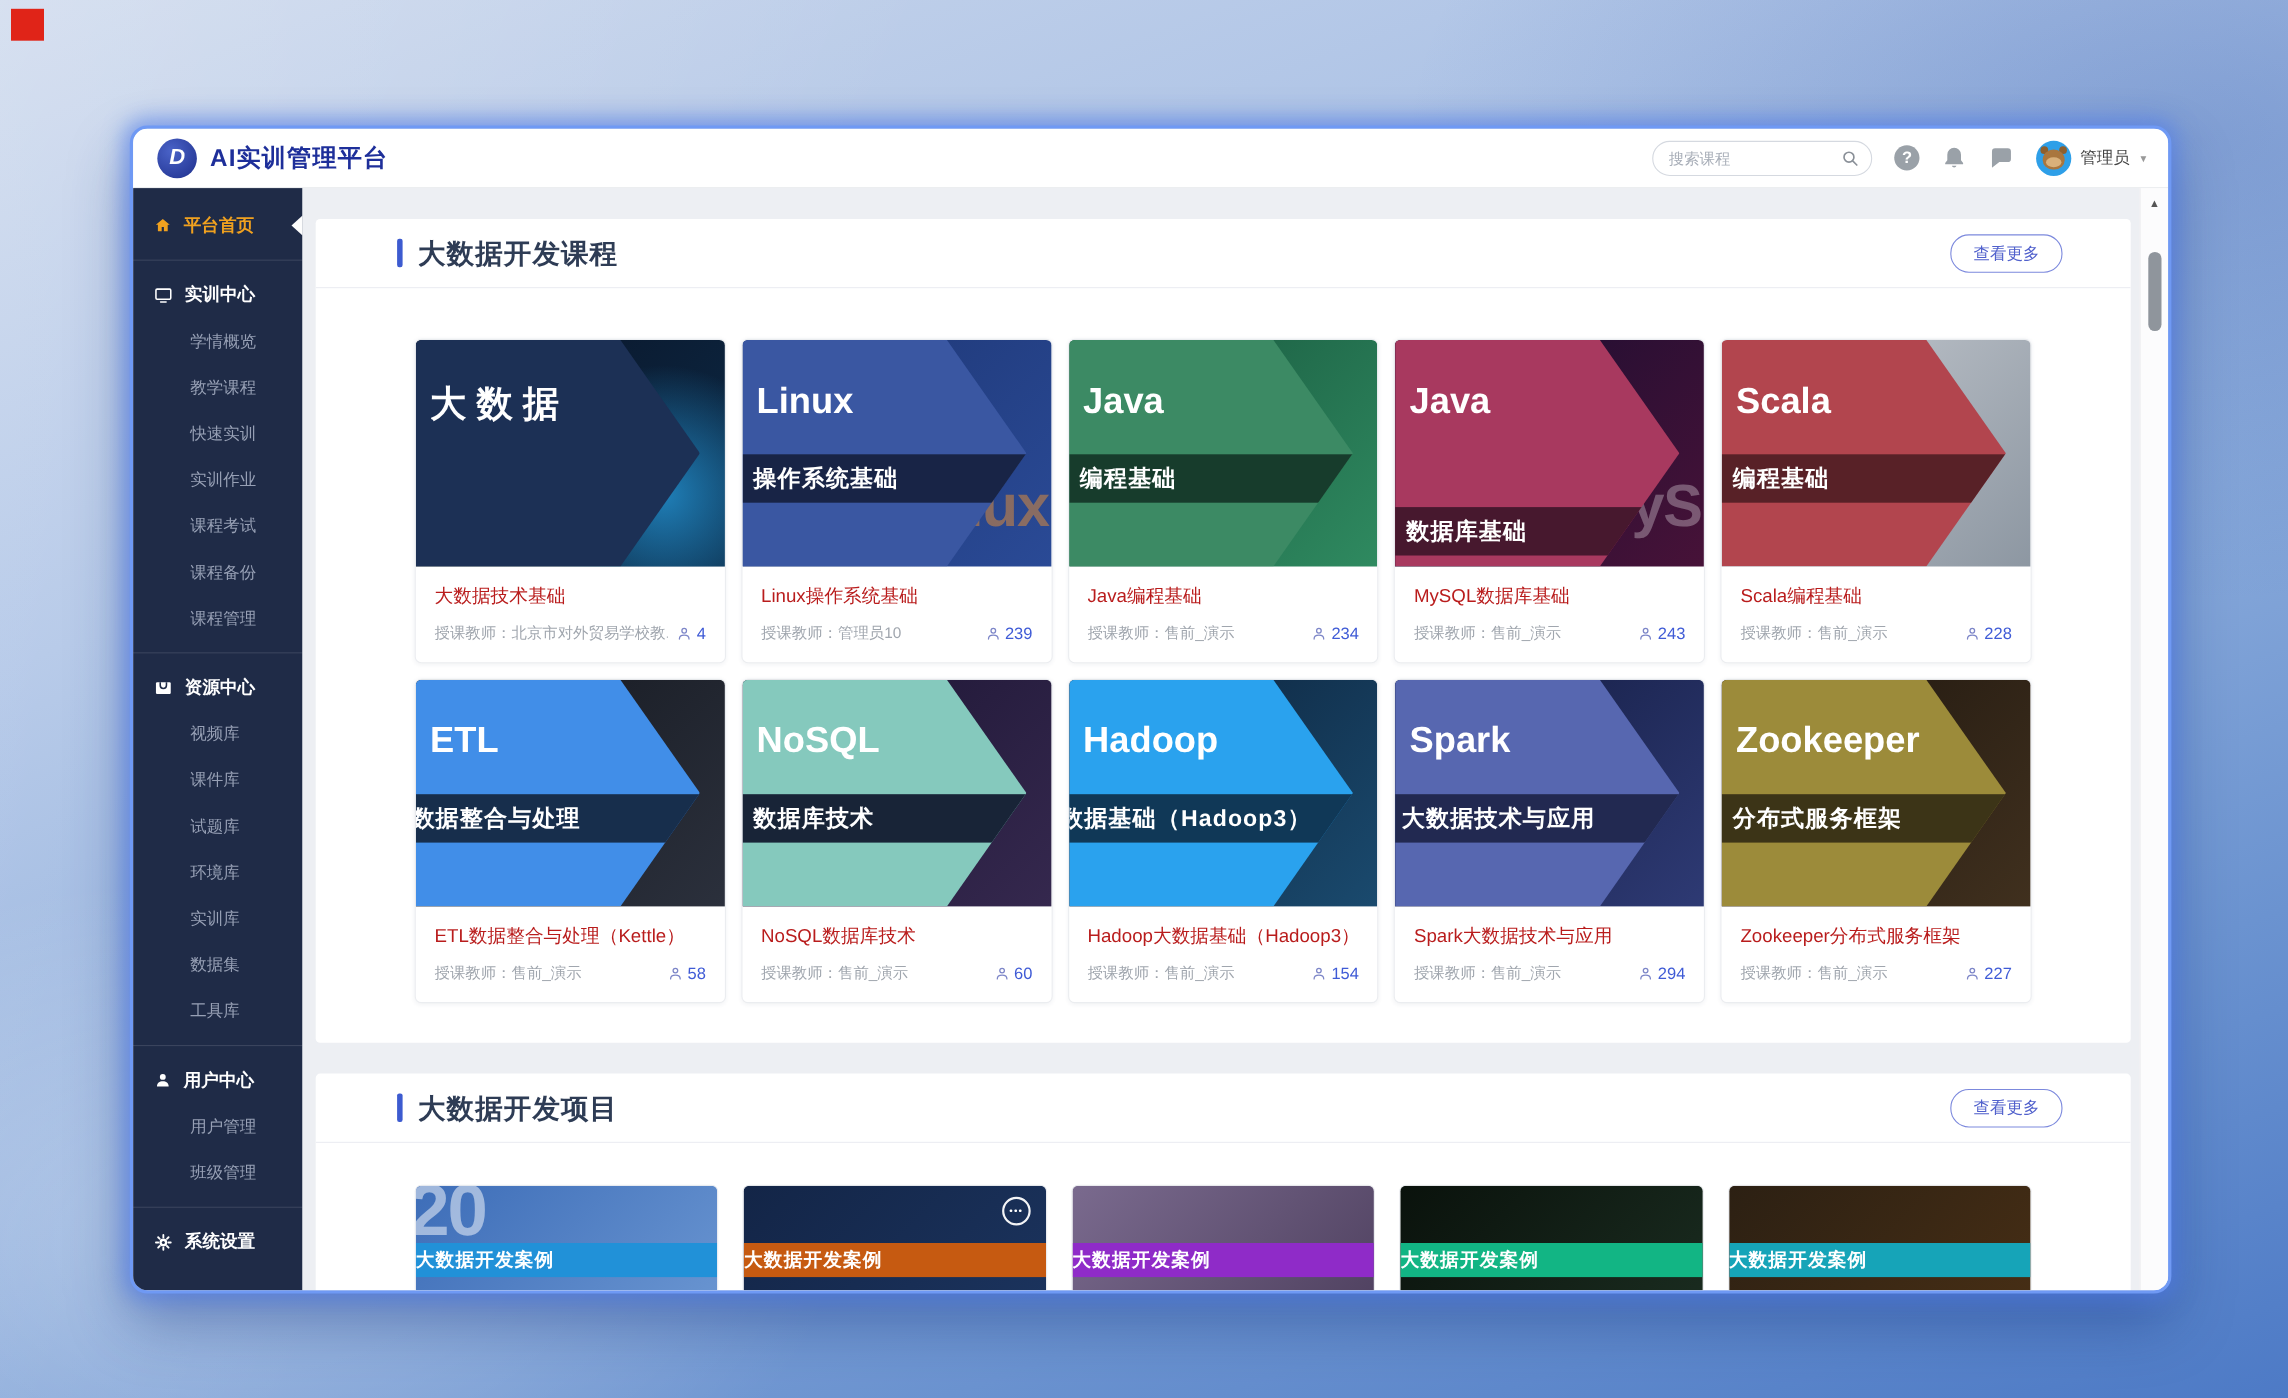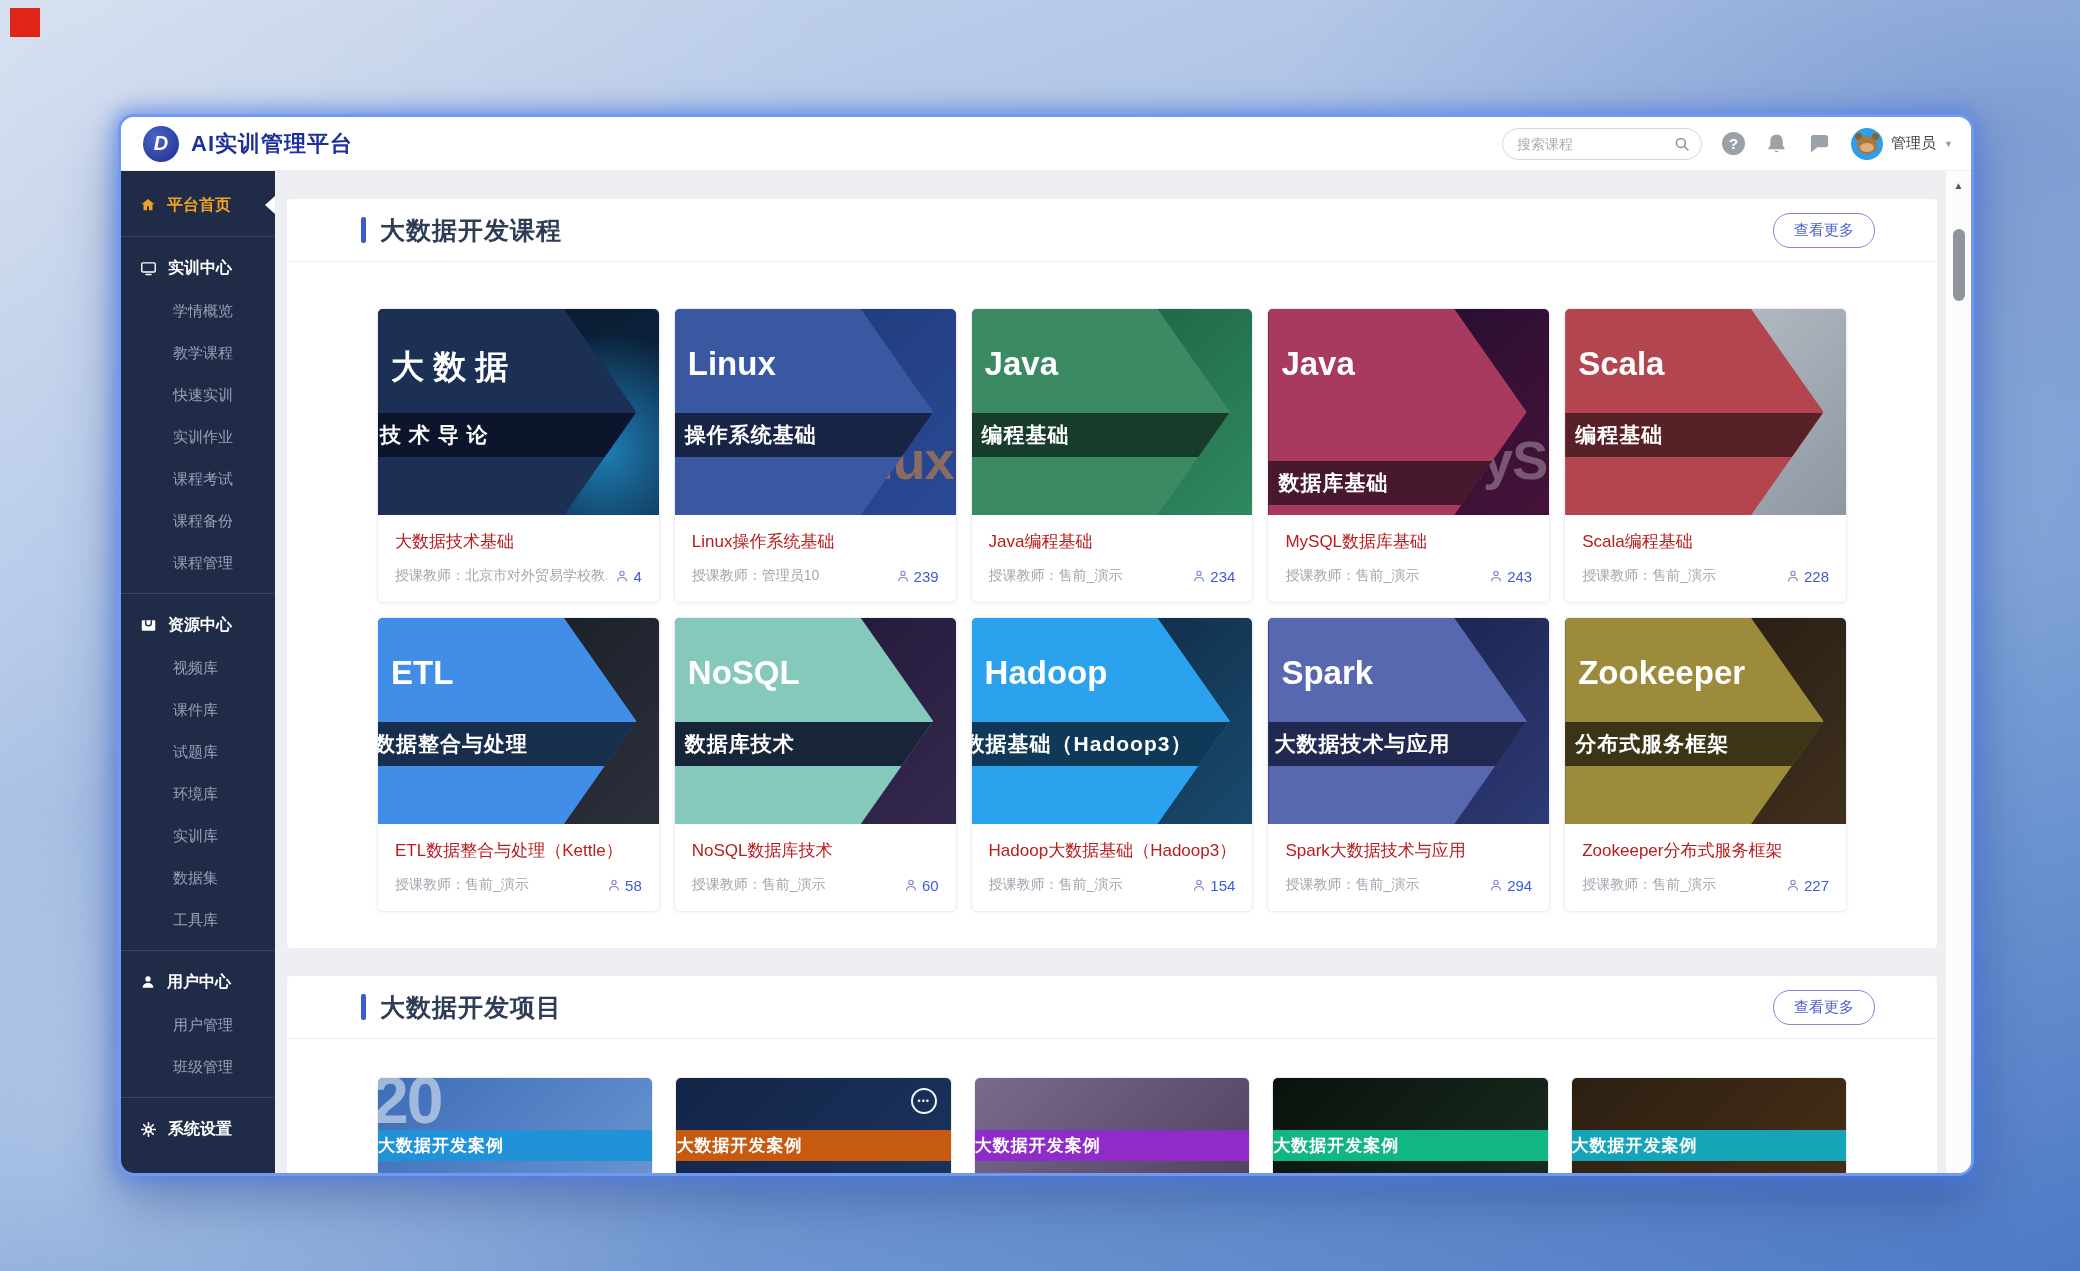--- a/index.html
+++ b/index.html
@@ -208,23 +208,20 @@
           <span class="sec-bar"></span>
           <span class="sec-title">大数据开发课程</span>
           <button class="more-btn">查看更多</button>
         </div>
         <div class="sec-divider"></div>
         <div class="grid">
             <div class="card">
               <div class="thumb" style="background: radial-gradient(180px 180px at 80% 68%, rgb(31, 127, 184), transparent 65%), linear-gradient(135deg, rgb(10, 19, 38), rgb(12, 42, 70));">
                 <div class="arrow" style="background: rgb(28, 48, 85);">
                   <div class="btitle">大 数 据</div>
-                  <div class="band" style="background: rgba(9, 17, 38, 0.85);">
-                    <span style="margin-left: -8px;">技 术 导 论</span>
-                  </div>
                 </div>
               </div>
               <div class="info">
                 <div class="ctitle">大数据技术基础</div>
                 <div class="crow">
                   <span class="teacher">授课教师：北京市对外贸易学校教...</span>
                   <span class="count">
                     <svg viewBox="0 0 24 24" width="14" height="14">
                       <circle cx="12" cy="7.5" r="3.6" fill="none" stroke="#7d86c8" stroke-width="2"></circle>
                       <path d="M4.5 20.5c0-4 3.4-6 7.5-6s7.5 2 7.5 6" fill="none" stroke="#7d86c8" stroke-width="2" stroke-linecap="round"></path>

